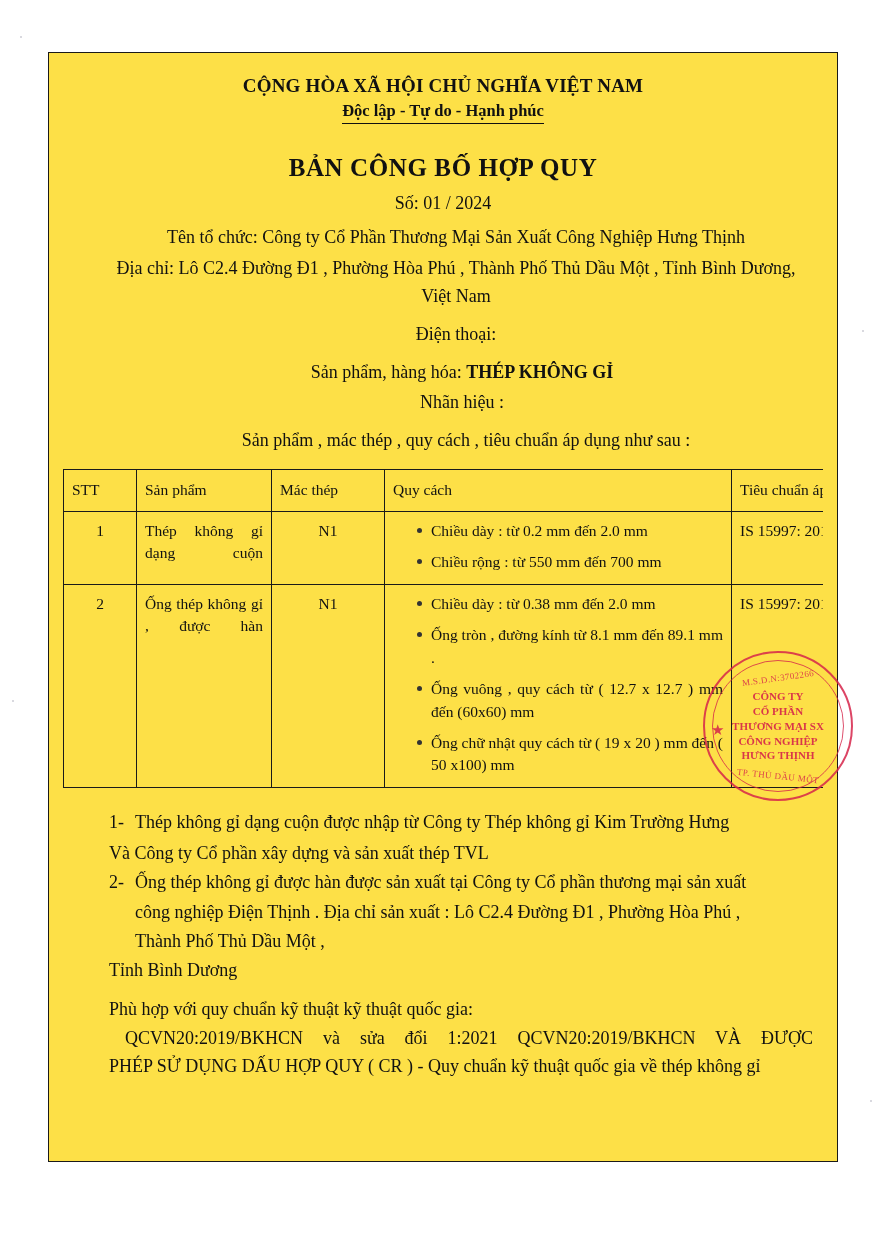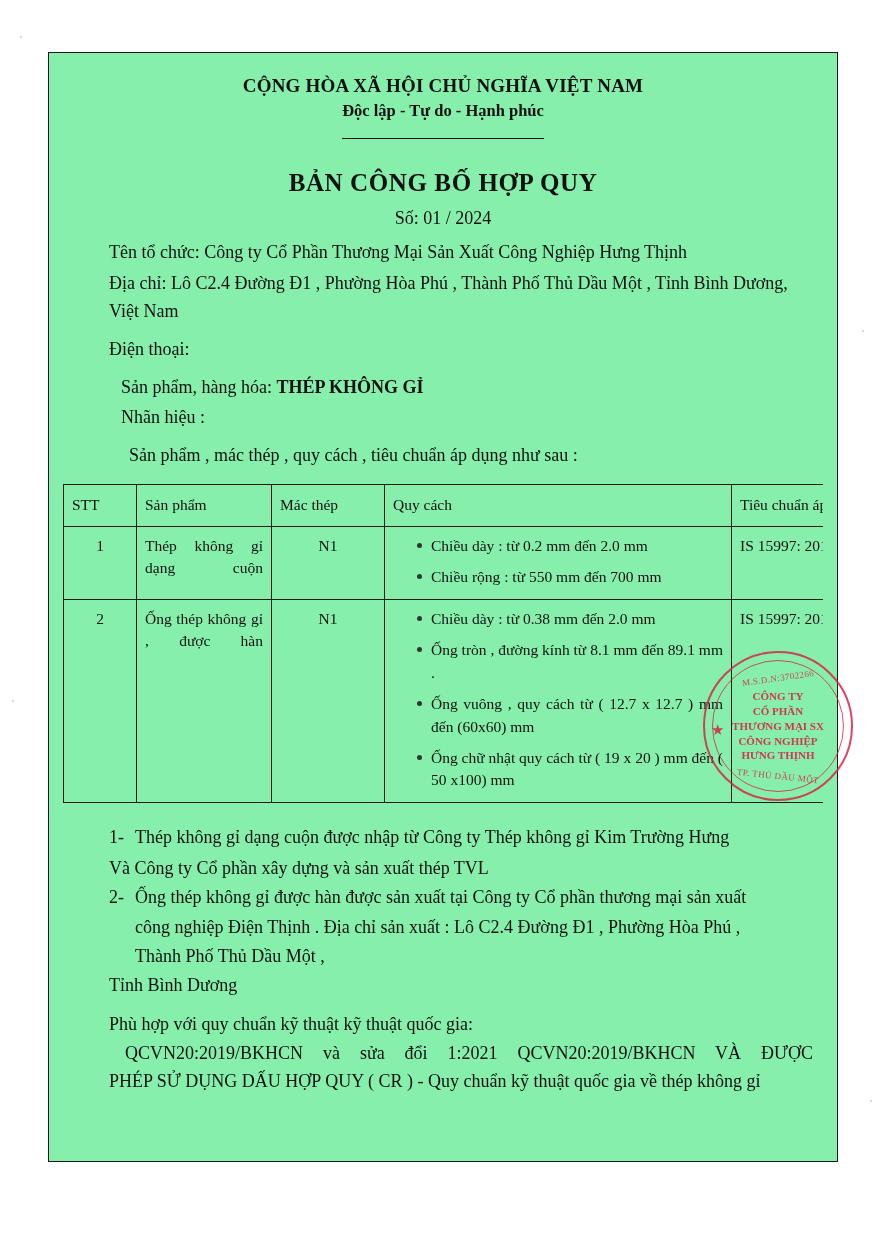--- a/index.html
+++ b/index.html
@@ -18,21 +18,21 @@
 
   
   #page-frame {
     position: absolute;
     left: 48px;
     top: 52px;
     width: 790px;
     height: 1110px;
     border: 1.5px solid #1a1a1a;
     box-sizing: border-box;
-    background: #86efac;
+    background: #fde047;
   }
 
   #doc-body {
     position: absolute;
     left: 14px;
     top: 10px;
     right: 14px;
     bottom: 8px;
     overflow: hidden;
   }
@@ -44,40 +44,41 @@
     font-size: 19px;
     letter-spacing: 0.2px;
     margin-top: 12px;
   }
   .nat-sub {
     font-weight: bold;
     font-size: 16.5px;
     margin-top: 4px;
     display: inline-block;
     border-bottom: 1.4px solid #111;
-    padding-bottom: 17px;
+    padding-bottom: 2px;
   }
 
   .doc-title {
     font-weight: bold;
     font-size: 25px;
     margin-top: 30px;
     letter-spacing: 0.6px;
   }
   .doc-number {
     font-size: 18px;
     margin-top: 11px;
   }
 
   .para {
     font-size: 18px;
     line-height: 1.55;
     margin-top: 10px;
     padding-left: 46px;
     padding-right: 20px;
+    text-align: center;
   }
   .para.tight { margin-top: 3px; }
   .para.indent2 { padding-left: 58px; }
   .para.indent3 { padding-left: 66px; }
 
   .bold { font-weight: bold; }
 
   
   table.spec {
     border-collapse: collapse;

